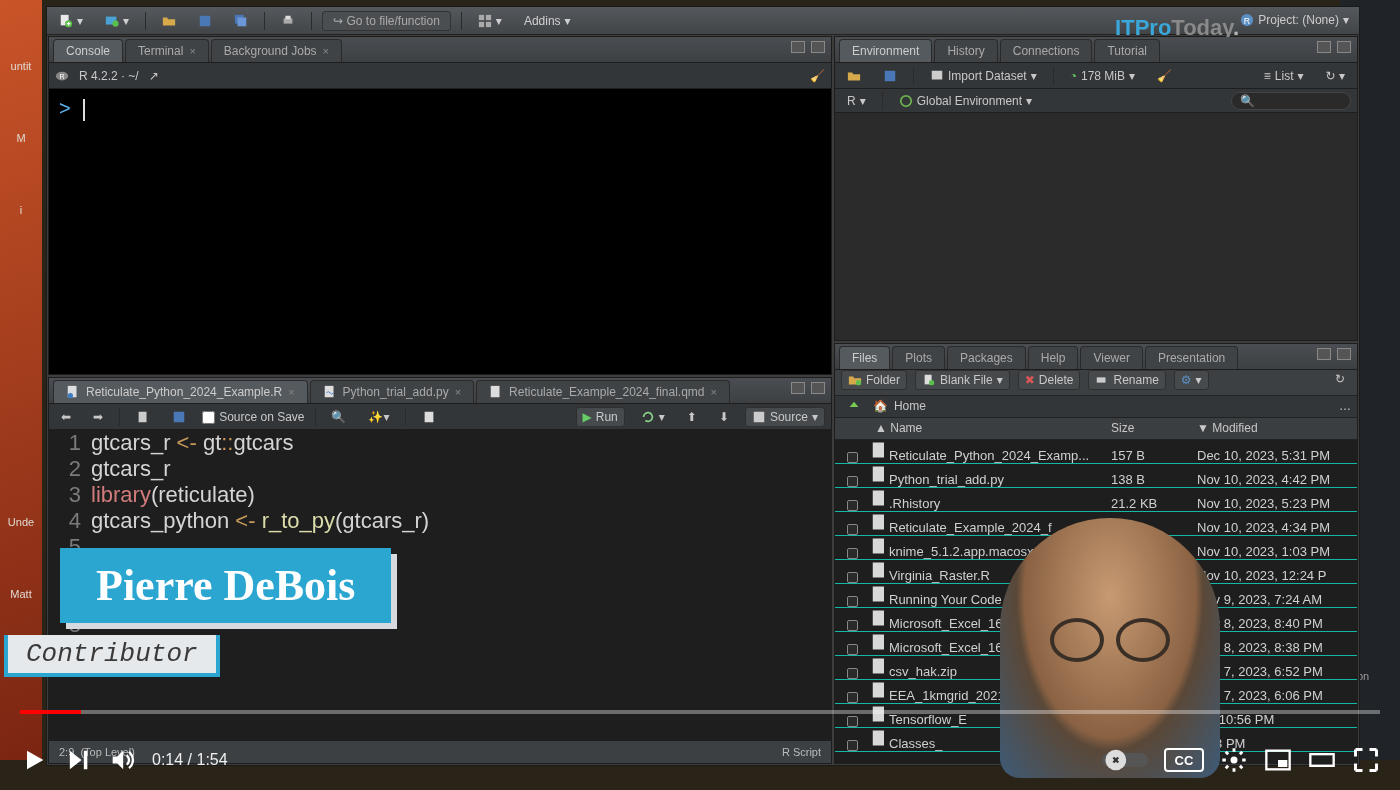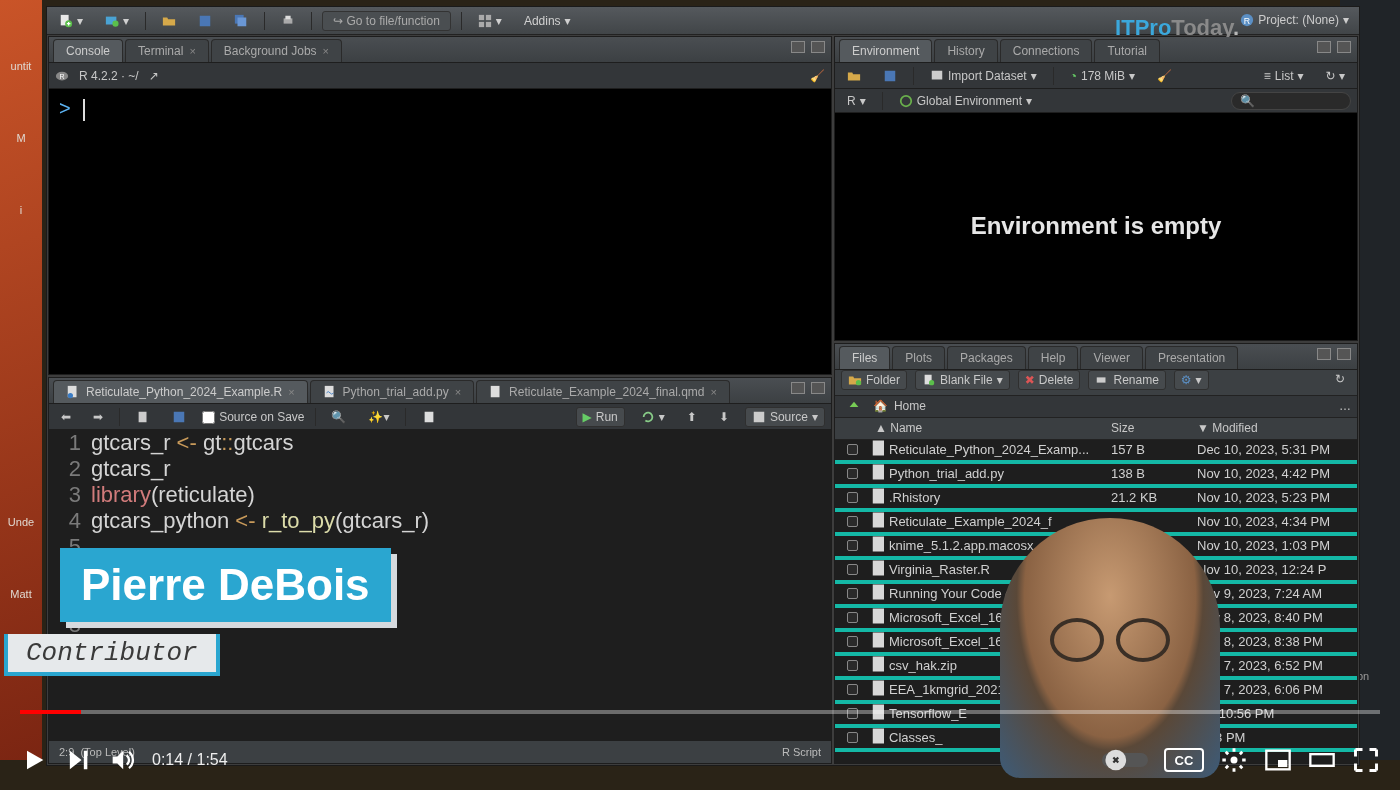--- a/index.html
+++ b/index.html
@@ -34,30 +34,30 @@
 .code{color:#d4d4d4}
 .op{color:#c89a5a}.fn{color:#dcdcaa}.kw{color:#d17b7b}
 .editor-foot{height:22px;background:#3c4043;display:flex;align-items:center;justify-content:space-between;padding:0 10px;color:#bbb;font-size:11px}
 .env-body{flex:1;background:#000;display:flex;align-items:center;justify-content:center;color:#e6e6e6;font-size:24px;font-weight:600}
 .filebar{height:26px;background:#3c4043;display:flex;align-items:flex-start;padding:0 6px;gap:8px;color:#c8c8c8;font-size:12px;border-bottom:1px solid #222}
 .filebtn{display:flex;align-items:center;gap:4px;padding:2px 6px;border:1px solid #2f2f2f;border-radius:3px;background:#464a4d;cursor:pointer}
 .breadcrumb{height:22px;background:#333639;display:flex;align-items:center;padding:0 6px;gap:6px;color:#c8c8c8;font-size:12px;border-bottom:1px solid #222}
 .filehdr{height:22px;background:#3a3e41;display:flex;align-items:center;color:#c8c8c8;font-size:12px;border-bottom:1px solid #222}
 .fh-check{width:34px}.fh-name{flex:1;padding-left:6px}.fh-size{width:86px}.fh-mod{width:160px}
 .filelist{flex:1;background:#1e1e1e;overflow:hidden;font-size:13px}
-.frow{height:24px;display:flex;align-items:center;color:#d0d0d0;border-bottom:4px solid #14b8a6}
+.frow{height:24px;display:flex;align-items:flex-end;color:#d0d0d0;border-bottom:1px solid #14b8a6}
 .fcheck{width:34px;display:flex;justify-content:center}
 .fcheck .cb{width:11px;height:11px;border:1px solid #888;border-radius:2px;background:#2a2a2a}
 .ficon{width:20px}
 .fname{flex:1;white-space:nowrap;overflow:hidden;text-overflow:ellipsis}
 .fsize{width:86px}
 .fmod{width:160px;white-space:nowrap}
 .search-pill{margin-left:auto;background:#2a2a2a;border:1px solid #444;border-radius:10px;padding:1px 8px;display:flex;align-items:center;width:120px;height:18px}
 .lower-third{position:absolute;left:60px;top:548px;z-index:40}
-.lt-name{background:#2aa6d0;color:#fff;font-family:Liberation Sans, sans-serif;font-weight:700;font-size:44px;padding:12px 21px;box-shadow:6px 6px 0 #d6dade}
+.lt-name{background:#2aa6d0;color:#fff;font-family:Liberation Serif, serif;font-weight:700;font-size:44px;padding:12px 36px;box-shadow:6px 6px 0 #d6dade}
 .lt-role{background:#e6e9eb;color:#3a3a3a;font-family:"Courier New",monospace;font-style:italic;font-size:26px;padding:4px 18px;margin-top:12px;margin-left:-56px;display:inline-block;border:4px solid #2aa6d0;border-top:none}
 .presenter{position:absolute;right:180px;bottom:12px;width:220px;height:260px;border-radius:110px 110px 20px 20px;background:radial-gradient(ellipse at 50% 30%,#c79a72 0%,#8a6243 55%,#5a4838 60%,#3d5b78 100%);z-index:35}
 .glasses{position:absolute;top:100px;left:50px;width:120px;height:34px}
 .glasses:before,.glasses:after{content:"";position:absolute;width:46px;height:36px;border:4px solid #3a2f26;border-radius:50%}
 .glasses:before{left:0}.glasses:after{right:0}
 .player{position:absolute;left:0;right:0;bottom:0;height:80px;z-index:50}
 .progress{position:absolute;top:0;left:20px;right:20px;height:4px;background:rgba(255,255,255,.35)}
 .progress .fill{height:100%;width:4.5%;background:#f00}
 .controls{position:absolute;left:20px;right:20px;bottom:6px;height:48px;display:flex;align-items:center;gap:16px;color:#fff}
 .pbtn{width:28px;height:28px;display:flex;align-items:center;justify-content:center;cursor:pointer}
@@ -332,23 +332,20 @@
         <div class="subbar" style="height:24px">
           <span class="tbtn"><span>R</span> ▾</span>
           <span class="sep"></span>
           <span class="tbtn"><span class="ico"><svg viewBox="0 0 16 16">
                   <circle cx="8" cy="8" r="6" fill="none" stroke="#6ab04c" stroke-width="2"></circle>
                 </svg></span><span>Global Environment</span> ▾</span>
           <div class="search-pill">
               <span>🔍</span>
             </div>
         </div>
-        <div class="env-body">
-            <span>Environment is empty</span>
-          </div>
       </div>
 
       <div class="pane" style="flex:1.22">
         <div class="tabs">
           <div class="tab">
               <span>Files</span>
             </div>
           <div class="tab inactive">
               <span>Plots</span>
             </div>

